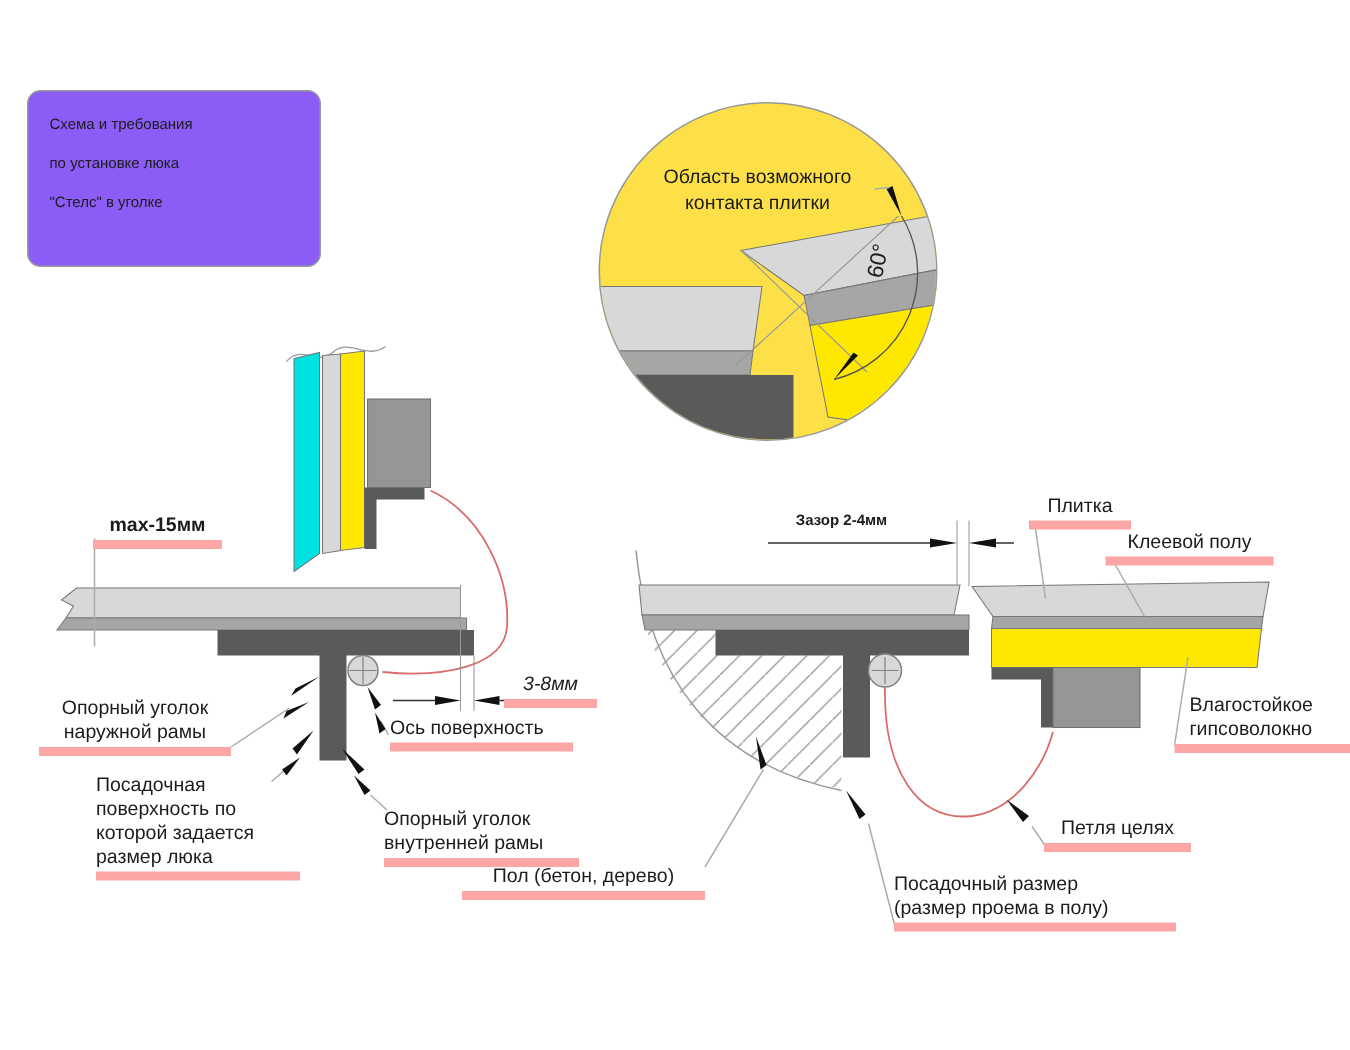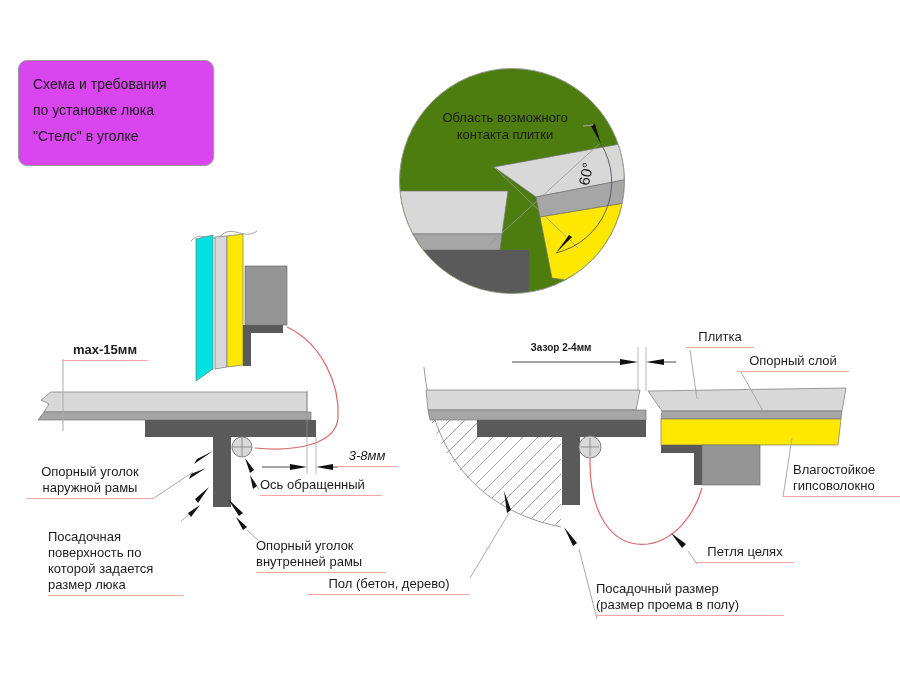--- a/index.html
+++ b/index.html
@@ -1,28 +1,28 @@
 <!DOCTYPE html>
 <html><head>
 <meta charset="utf-8">
 <style>
   html,body{margin:0;padding:0;background:#fff;}
   #canvas{position:relative;width:900px;height:700px;background:#fff;overflow:hidden;
           font-family:"Liberation Sans", sans-serif;color:#1c1c1c;}
   #art{position:absolute;left:0;top:0;z-index:1;}
   .lbl{position:absolute;z-index:3;font-size:13px;line-height:16px;white-space:pre-line;}
-  .underline{border-bottom:1px solid #fca5a5;padding-bottom:2px;}
+  .underline{border-bottom:6px solid #fca5a5;padding-bottom:2px;}
   .center{text-align:center;}
   #title-box{position:absolute;left:18px;top:60px;width:168px;z-index:3;
-             border:1px solid #9a9a9a;border-radius:9px;padding:10px 12px 16px 14px;
-             font-size:14px;line-height:26px;white-space:pre-line;background:#d946ef;}
+             border:1px solid #9a9a9a;border-radius:9px;padding:10px 12px 28px 14px;
+             font-size:10px;line-height:26px;white-space:pre-line;background:#8b5cf6;}
   #note-text{position:absolute;left:620px;top:58px;width:274px;z-index:3;
              font-size:14.5px;line-height:27px;text-align:center;white-space:pre-line;}
   #detail-circle{position:absolute;left:399px;top:68px;width:224px;height:224px;z-index:2;
-                 border:1px solid #999;border-radius:50%;overflow:hidden;background:#4d7c0f;}
+                 border:1px solid #999;border-radius:50%;overflow:hidden;background:#fde047;}
   #detail-label{position:absolute;left:26px;top:40px;width:158px;z-index:3;
                 font-size:13px;line-height:17px;text-align:center;white-space:pre-line;}
   #detail-angle{position:absolute;left:166px;top:86px;width:44px;z-index:3;
                 font-size:15px;transform:rotate(-78deg);}
 </style>
 </head>
 <body>
 
 <div id="canvas">
 
@@ -121,32 +121,32 @@
     <div id="detail-angle">60°</div>
   </div>
 
   <div id="title-box">Схема и требования
 по установке люка
 "Стелс" в уголке</div>
 
   <div class="lbl underline center" style="left:62px;top:342px;width:86px;font-weight:bold;">max-15мм</div>
   <div class="lbl underline center" style="left:26px;top:464px;width:128px;">Опорный уголок
 наружной рамы</div>
-  <div class="lbl underline" style="left:48px;top:515px;width:136px;margin-top:14px;">Посадочная
+  <div class="lbl underline" style="left:64px;top:515px;width:136px;">Посадочная
 поверхность по
 которой задается
 размер люка</div>
-  <div class="lbl underline" style="left:260px;top:477px;width:122px;">Ось обращенный</div>
+  <div class="lbl underline" style="left:260px;top:477px;width:122px;">Ось поверхность</div>
   <div class="lbl underline" style="left:256px;top:538px;width:130px;">Опорный уголок
 внутренней рамы</div>
   <div class="lbl underline center" style="left:336px;top:448px;width:62px;font-style:italic;">3-8мм</div>
 
   <div class="lbl center" style="left:510px;top:340px;width:102px;font-size:10px;font-weight:bold;">Зазор 2-4мм</div>
   <div class="lbl underline center" style="left:686px;top:329px;width:68px;">Плитка</div>
-  <div class="lbl underline center" style="left:737px;top:353px;width:112px;">Опорный слой</div>
+  <div class="lbl underline center" style="left:737px;top:353px;width:112px;">Клеевой полу</div>
   <div class="lbl underline" style="left:783px;top:462px;width:116px;padding-left:10px;">Влагостойкое
 гипсоволокно</div>
   <div class="lbl underline center" style="left:696px;top:544px;width:98px;">Петля целях</div>
   <div class="lbl underline" style="left:596px;top:581px;width:188px;">Посадочный размер
 (размер проема в полу)</div>
   <div class="lbl underline center" style="left:308px;top:576px;width:162px;">Пол (бетон, дерево)</div>
 
 </div>
 
 </body></html>

